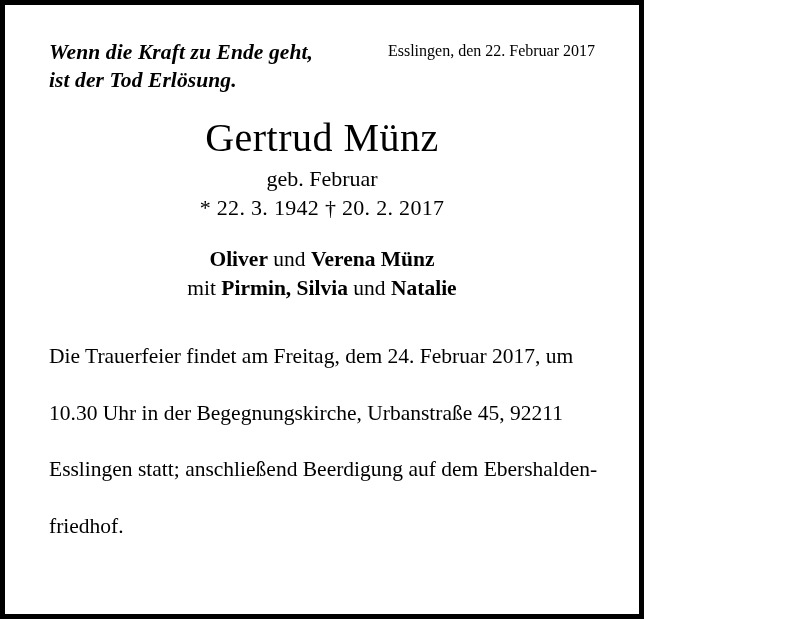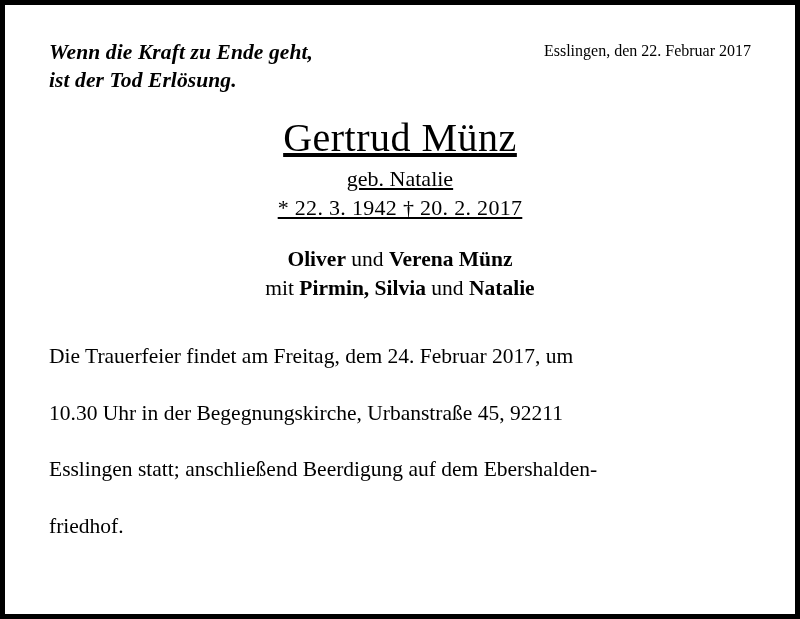--- a/index.html
+++ b/index.html
@@ -9,21 +9,21 @@
   }
   body {
     width: 800px;
     height: 619px;
     font-family: "Liberation Serif", serif;
     color: #000000;
     overflow: hidden;
   }
   .obituary-frame {
     box-sizing: border-box;
-    width: 800px;
+    width: 644px;
     height: 619px;
     border: 5px solid #000000;
     padding: 34px 44px 12px 44px;
     background: #ffffff;
   }
   .header-row {
     display: flex;
     align-items: flex-start;
     justify-content: space-between;
     margin-bottom: 22px;
@@ -51,21 +51,20 @@
     line-height: 1.33;
     margin-bottom: 26px;
   }
   .intro-line {
     display: block;
     white-space: nowrap;
   }
   .name-block {
     text-align: center;
     margin-bottom: 22px;
-    text-decoration: underline;
   }
   .deceased-name {
     font-size: 40px;
     line-height: 1.12;
     letter-spacing: 0.5px;
     margin-bottom: 4px;
   }
   .born-name {
     font-size: 22px;
     line-height: 1.25;
@@ -109,21 +108,21 @@
     <div class="motto">
       <span class="motto-line">Wenn die Kraft zu Ende geht,</span>
       <span class="motto-line">ist der Tod Erlösung.</span>
     </div>
     <div class="place-date">Esslingen, den 22. Februar 2017</div>
   </div>
 
 
   <div class="name-block">
     <div class="deceased-name">Gertrud Münz</div>
-    <div class="born-name">geb. Natalie</div>
+    <div class="born-name">geb. Februar</div>
     <div class="dates">* 22. 3. 1942   † 20. 2. 2017</div>
   </div>
 
   <div class="mourners">
     <span class="mourner-line"><span>Oliver</span><span class="reg"> und </span><span>Verena Münz</span></span>
     <span class="mourner-line"><span class="reg">mit </span><span>Pirmin, Silvia</span><span class="reg"> und </span><span>Natalie</span></span>
   </div>
 
   <div class="funeral">
     <span class="funeral-line">Die Trauerfeier findet am Freitag, dem 24. Februar 2017, um</span>

